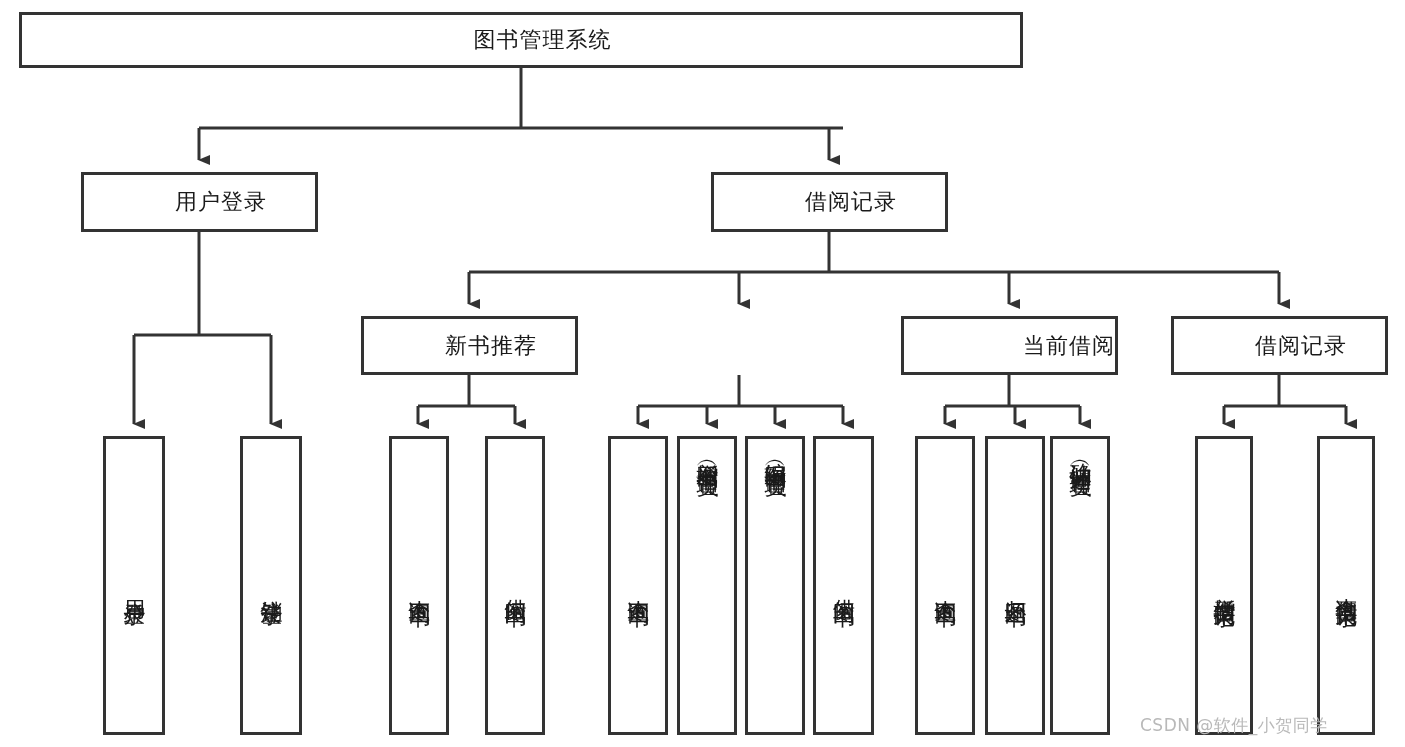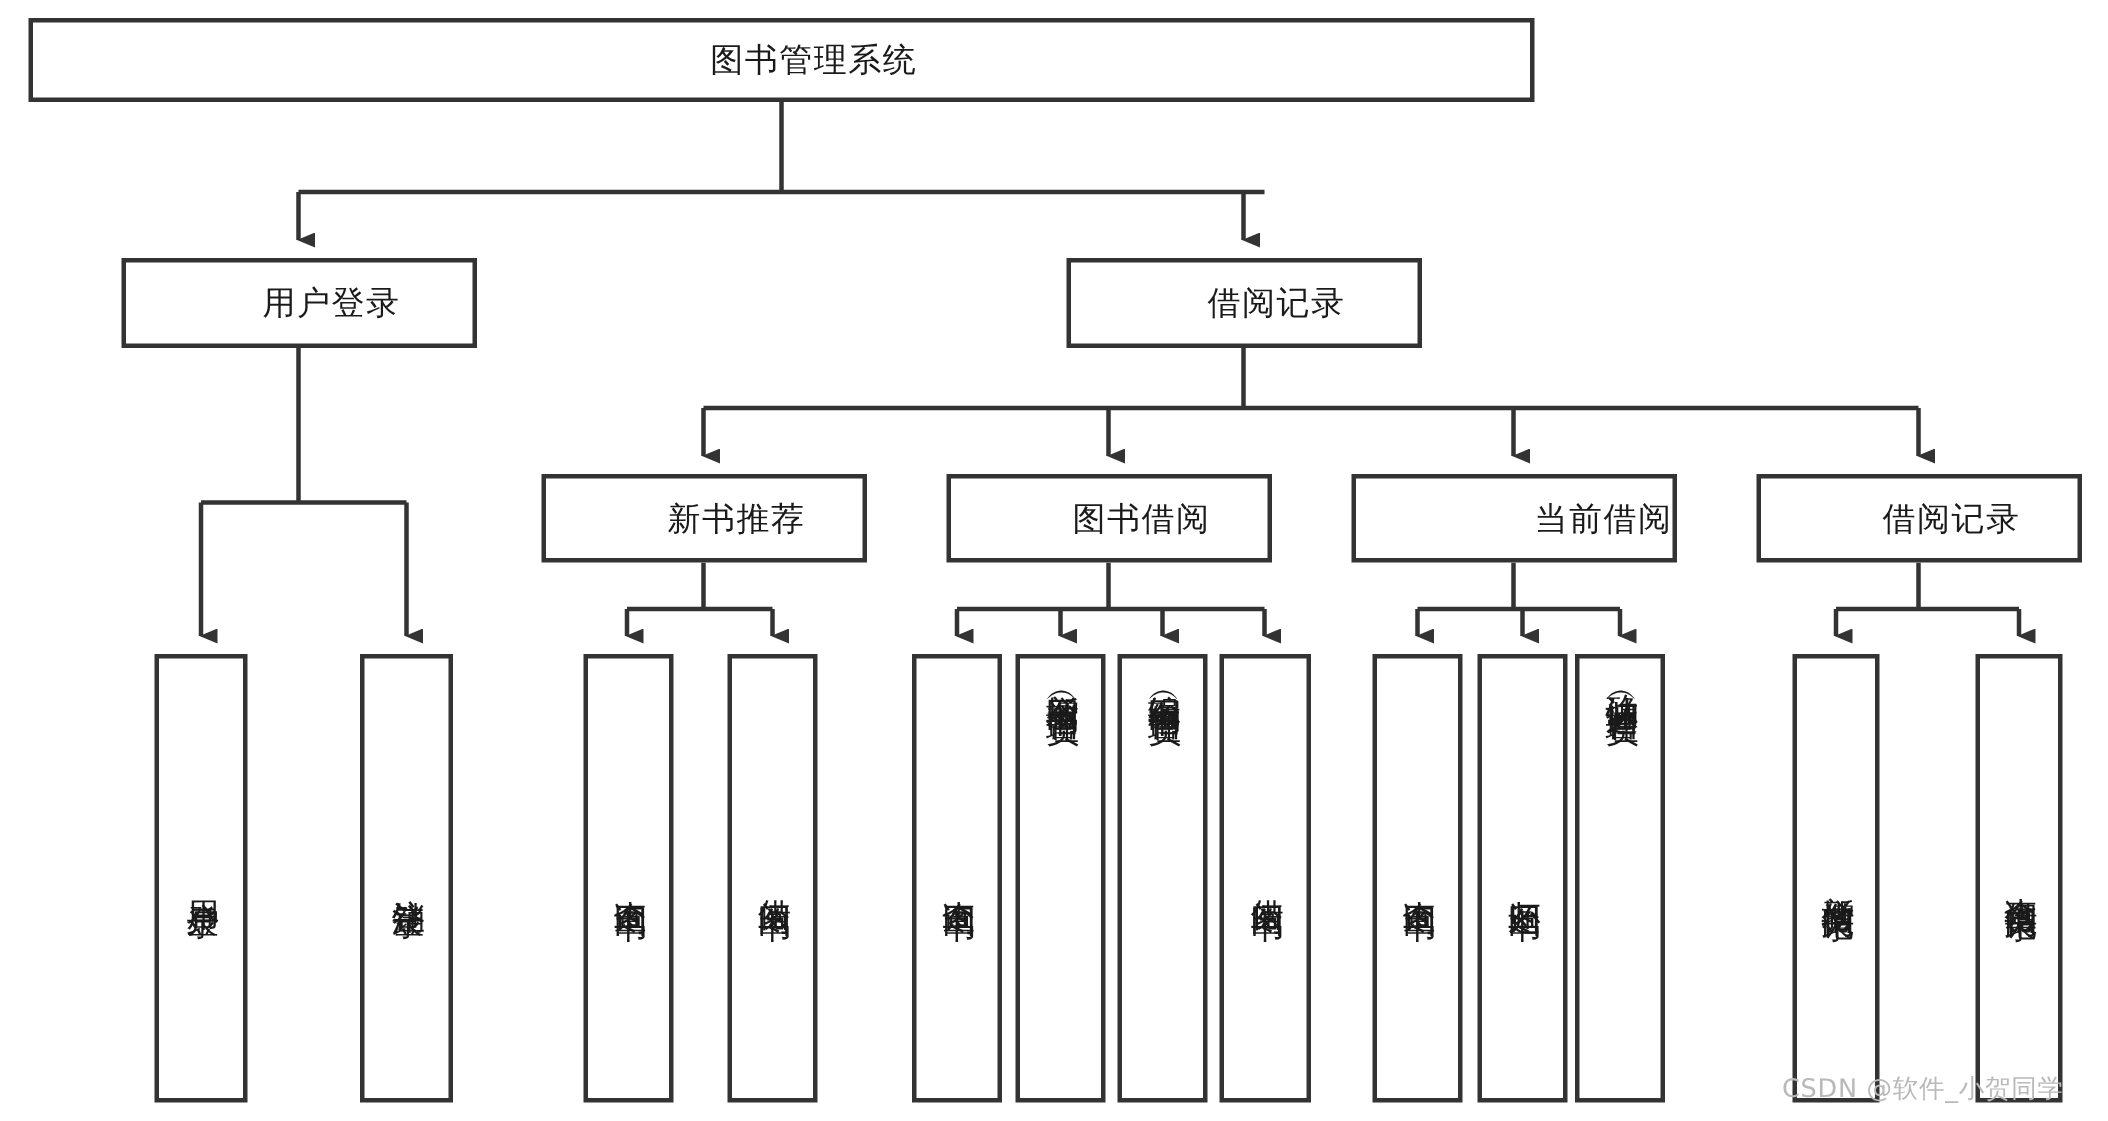--- a/index.html
+++ b/index.html
@@ -53,21 +53,21 @@
     letter-spacing: 2px;
     white-space: nowrap;
     color: #1a1a1a;
   }
   .node.v-label.centered {
     align-items: center;
     padding-top: 0;
   }
   #watermark {
     position: absolute;
-    left: 1188px;
+    left: 1140px;
     top: 714px;
     font-size: 17px;
     color: #b9b9b9;
     white-space: nowrap;
     letter-spacing: 0.5px;
   }
 </style>
 </head>
 <body>
 
@@ -131,23 +131,20 @@
   <div class="node h-label" style="left:81px; top:172px; width:237px; height:60px;">
     <span>用户登录</span>
   </div>
   <div class="node h-label" style="left:711px; top:172px; width:237px; height:60px;">
     <span>借阅记录</span>
   </div>
 
   <div class="node h-label" style="left:361px; top:316px; width:217px; height:59px;">
     <span>新书推荐</span>
   </div>
-  <div class="node h-label" style="left:631px; top:316px; width:217px; height:59px;">
-    <span>图书借阅</span>
-  </div>
   <div class="node h-label" style="left:901px; top:316px; width:217px; height:59px;justify-content:flex-end;">
     <span>当前借阅</span>
   </div>
   <div class="node h-label" style="left:1171px; top:316px; width:217px; height:59px;">
     <span>借阅记录</span>
   </div>
 
   <div class="node v-label centered" style="left:103px; top:436px; width:62px; height:299px;">
     <span class="vtext">用户登录</span>
   </div>

